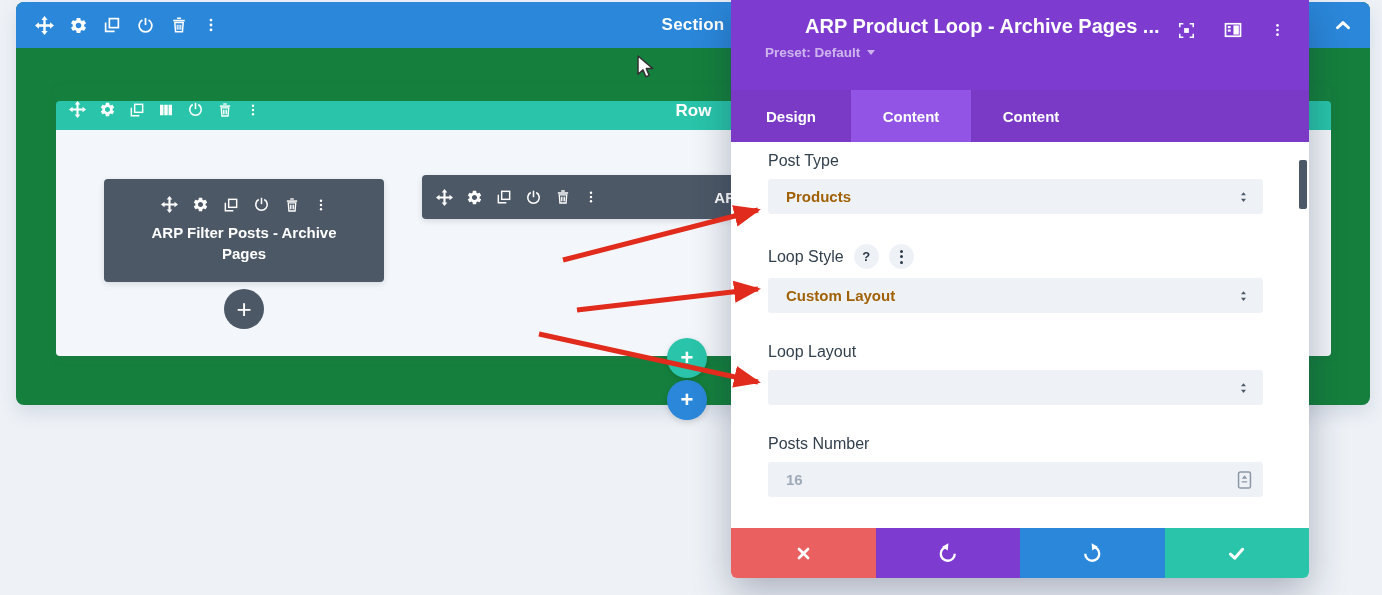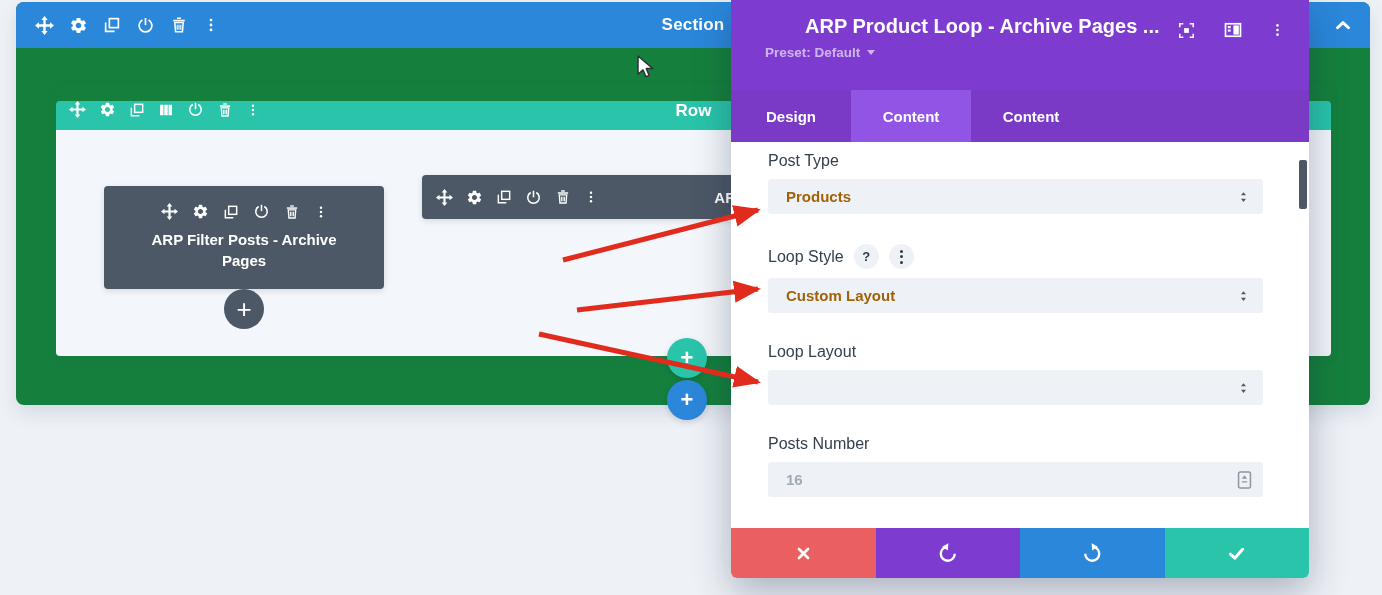--- a/index.html
+++ b/index.html
@@ -54,21 +54,21 @@
     position:absolute; left:0; right:0; text-align:center;
     font-size:17px; font-weight:700; pointer-events:none;
   }
   .row-panel {
     position:absolute; left:0; top:45px; right:0; bottom:0;
     background:#f3f6fa; border-radius:0 0 4px 4px;
   }
 
   
   .module-card {
-    position:absolute; left:88px; top:184px; width:280px; height:103px;
+    position:absolute; left:88px; top:177px; width:280px; height:103px;
     background:#4c5866; border-radius:4px; color:#fff; z-index:3;
     display:flex; flex-direction:column; align-items:center;
     padding-top:17px; cursor:pointer;
     box-shadow:0 2px 6px rgba(0,0,0,.12);
   }
   .module-card .tool-icons { gap:14px; }
   .module-title {
     margin-top:9px; font-size:15px; font-weight:700; line-height:1.4;
     text-align:center; padding:0 28px;
   }

